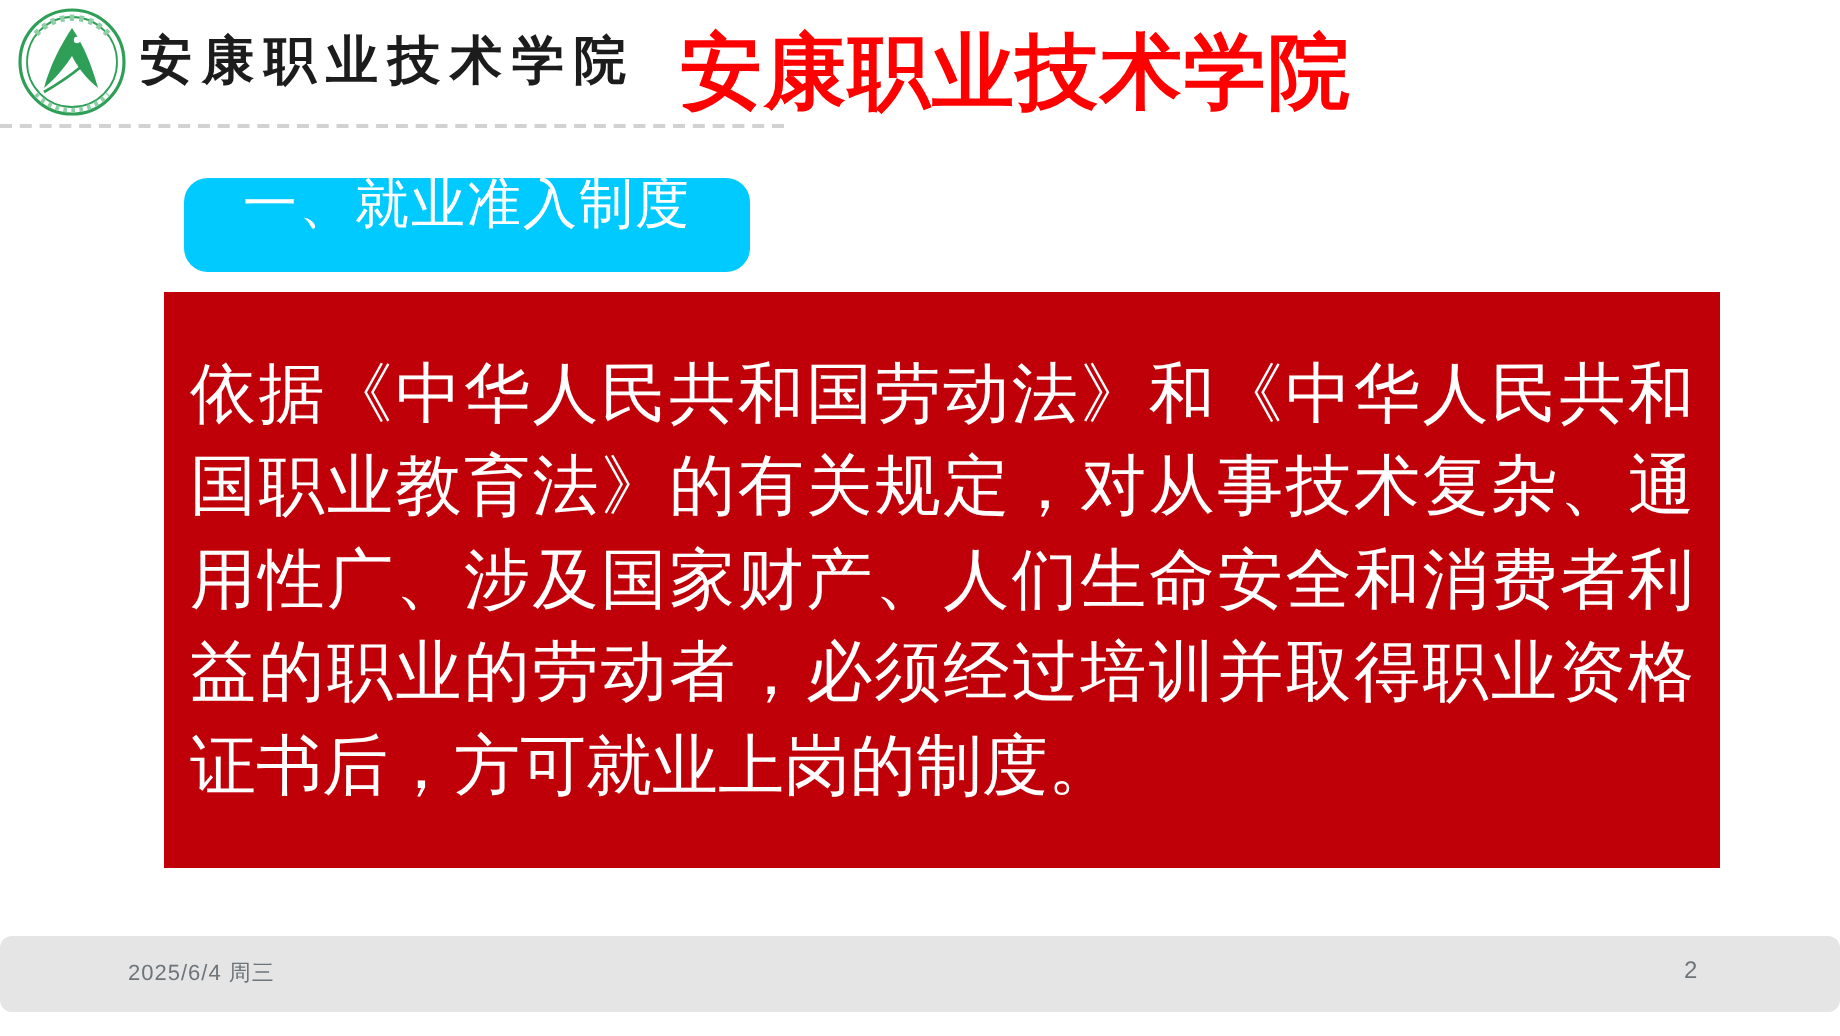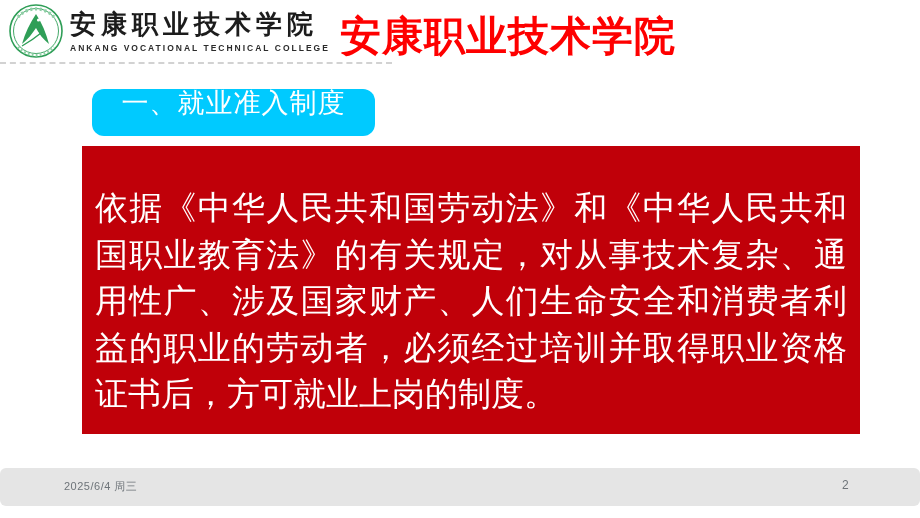--- a/index.html
+++ b/index.html
@@ -116,21 +116,21 @@
   .body-block {
     position: absolute;
     left: 82px;
     top: 146px;
     width: 778px;
     height: 288px;
     background: #c00009;
     box-sizing: border-box;
     padding: 6px 13px 6px 13px;
     display: flex;
-    align-items: flex-start;
+    align-items: center;
   }
   .body-text {
     font-family: "DejaVu Serif", "Liberation Serif", serif;
     font-size: 33px;
     font-weight: normal;
     color: #ffffff;
     line-height: 46.5px;
     letter-spacing: 0px;
     text-align: justify;
     text-align-last: left;
@@ -182,21 +182,20 @@
           <path d="M28 11 C22 20 17 30 14 41 C20 36 24 31 28 25 C31 31 35 36 41 41 C38 30 34 20 28 11 Z" fill="#2f9e57"></path>
           <path d="M13 42 C19 38 25 34 31 29 C27 36 21 41 15 44 Z" fill="#ffffff"></path>
           <path d="M14 43 C21 39 27 35 33 30" fill="none" stroke="#2f9e57" stroke-width="1.4"></path>
           <circle cx="30.5" cy="17" r="1.6" fill="#ffffff"></circle>
           <path d="M10 14 A24 24 0 0 1 46 14" fill="none" stroke="#8fcfa6" stroke-width="3.2" stroke-dasharray="2.2 2.6"></path>
           <path d="M10 44 A24 24 0 0 0 46 44" fill="none" stroke="#8fcfa6" stroke-width="2.6" stroke-dasharray="1.8 2.2"></path>
         </svg>
       </span>
       <span class="logo-text">
         <span class="logo-cn">安康职业技术学院</span>
-        <span class="logo-en">ANKANG VOCATIONAL TECHNICAL COLLEGE</span>
       </span>
     </div>
 
     <div class="header-rule"></div>
   </div>
 
   <div class="slide-title">安康职业技术学院</div>
 
   <div class="section-pill">
     <span class="section-pill-label">一、就业准入制度</span>

